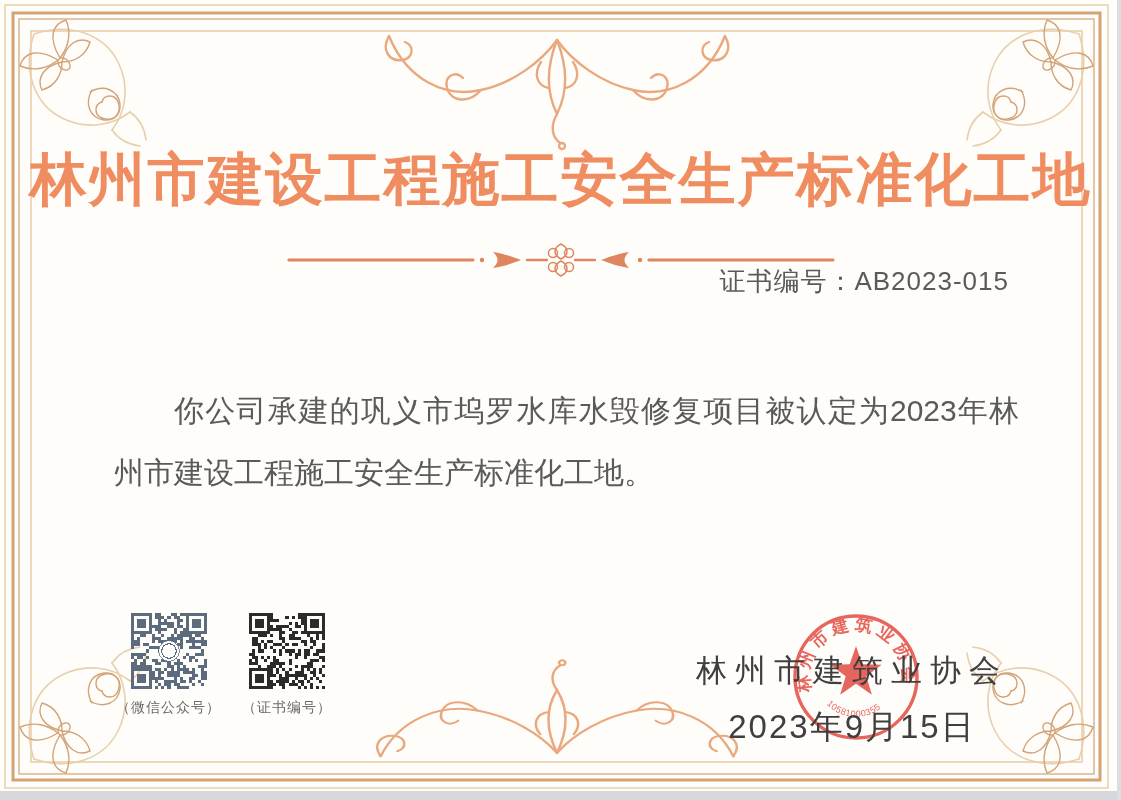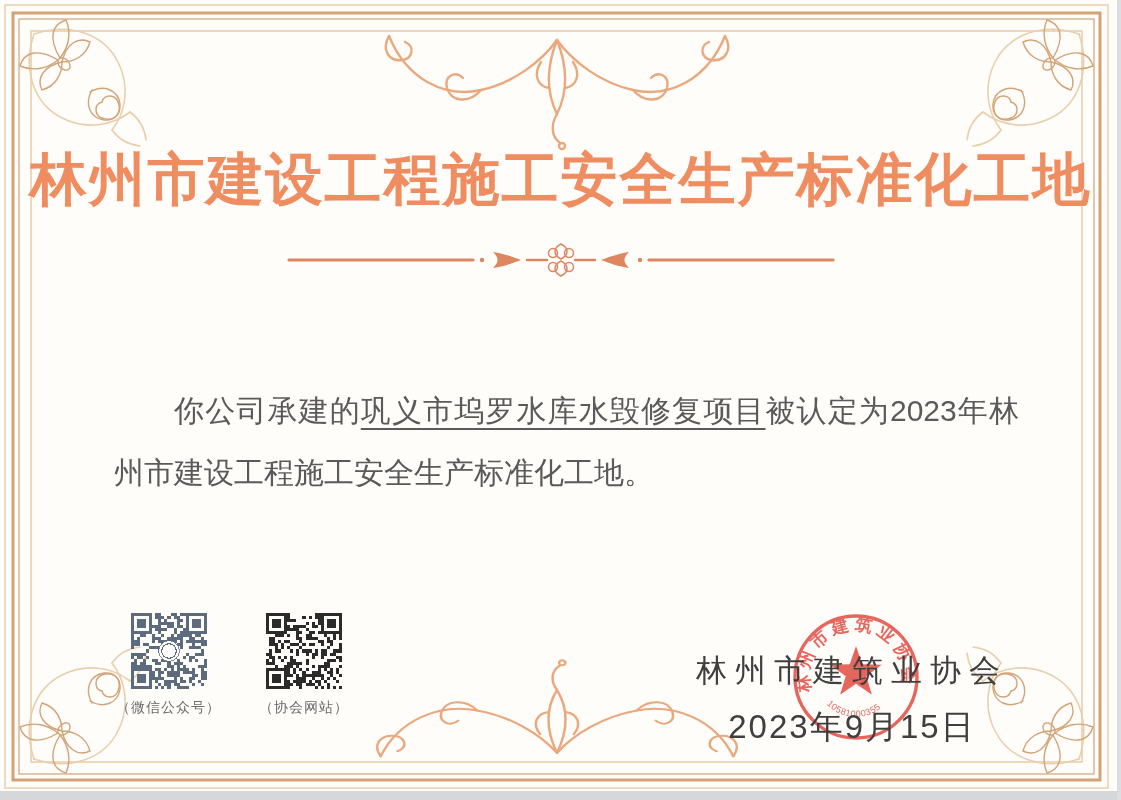--- a/index.html
+++ b/index.html
@@ -25,23 +25,23 @@
   .div-fill{fill:var(--divider);stroke:none;}
   .certno{
     position:absolute;top:264px;right:112px;font-size:26px;color:var(--body-text);
     letter-spacing:1px;z-index:1;
   }
   .recipient{position:absolute;top:326px;left:114px;font-size:29px;color:var(--body-text);z-index:1;}
   .para{
     position:absolute;top:380px;left:114px;width:905px;margin:0;font-size:30px;
     line-height:62px;color:var(--body-text);text-indent:2em;text-align:justify;z-index:1;
   }
-  .underl{text-decoration:underline;text-decoration-thickness:2px;text-underline-offset:7px;}
+  .underl{text-decoration-thickness:2px;text-underline-offset:7px;}
   .closing{position:absolute;top:521px;left:182px;font-size:29px;color:var(--body-text);z-index:1;}
-  .qr-row{position:absolute;left:116px;top:613px;display:flex;gap:38px;z-index:1;}
+  .qr-row{position:absolute;left:116px;top:613px;display:flex;gap:21px;z-index:1;}
   .qr-fig{margin:0;text-align:center;}
   .qr{width:76px;height:76px;margin:0 auto;}
   .qr-caption{font-size:14px;color:#6a6a6a;margin-top:10px;letter-spacing:1px;}
   .signature{position:absolute;left:692px;top:650px;width:320px;text-align:center;z-index:3;}
   .issuer{font-size:31px;color:var(--signature-text);letter-spacing:8px;white-space:nowrap;}
   .date{font-size:33px;color:var(--signature-text);letter-spacing:2px;margin-top:13px;white-space:nowrap;}
   .seal{position:absolute;left:776px;top:597px;width:160px;height:160px;z-index:2;opacity:.78;}
   .seal-ring{fill:none;stroke:var(--seal-red);stroke-width:3.4;}
   .seal-star{fill:var(--seal-red);}
   .seal-text{fill:var(--seal-red);font-size:17px;font-weight:bold;letter-spacing:4px;}
@@ -107,20 +107,23 @@
     <path class="div-stroke" d="M246,22 H266" stroke-width="2.4"></path>
     <path class="div-stroke" d="M294,22 H314" stroke-width="2.4"></path>
     <circle class="div-stroke" cx="272" cy="15" r="4.5" stroke-width="1.5"></circle>
     <circle class="div-stroke" cx="288" cy="15" r="4.5" stroke-width="1.5"></circle>
     <circle class="div-stroke" cx="272" cy="29" r="4.5" stroke-width="1.5"></circle>
     <circle class="div-stroke" cx="288" cy="29" r="4.5" stroke-width="1.5"></circle>
     <path class="div-stroke" d="M280,6 C272,10 272,17 280,21 C288,17 288,10 280,6" stroke-width="1.5"></path>
     <path class="div-stroke" d="M280,38 C272,34 272,27 280,23 C288,27 288,34 280,38" stroke-width="1.5"></path>
   </svg>
 
+  <div class="certno">
+    <span>证书编号：</span><span>AB2023-015</span>
+  </div>
 
 
   <p class="para"><span>你公司承建的</span><span class="underl">巩义市坞罗水库水毁修复项目</span><span>被认定为2023年林州市建设工程施工安全生产标准化工地。</span></p>
 
 
   <div class="qr-row">
     <figure class="qr-fig">
       <div class="qr">
           <svg viewBox="0 0 25 25" width="100%" height="100%" shape-rendering="crispEdges" fill="#5c6b7d">
             <rect x="0" y="0" width="1" height="1"></rect>
@@ -771,21 +774,21 @@
             <rect x="6" y="24" width="1" height="1"></rect>
             <rect x="7" y="24" width="1" height="1"></rect>
             <rect x="11" y="24" width="1" height="1"></rect>
             <rect x="16" y="24" width="1" height="1"></rect>
             <rect x="18" y="24" width="1" height="1"></rect>
             <rect x="20" y="24" width="1" height="1"></rect>
             <rect x="22" y="24" width="1" height="1"></rect>
             <rect x="24" y="24" width="1" height="1"></rect>
           </svg>
         </div>
-      <figcaption class="qr-caption">（协会网站）</figcaption>
+      <figcaption class="qr-caption">（证书编号）</figcaption>
     </figure>
   </div>
 
   <svg class="seal" viewBox="0 0 160 160">
     <defs>
       <path id="arcTop" d="M35.8,96.1 A47,47 0 1 1 124.2,96.1" fill="none"></path>
       <path id="arcBottom" d="M49.4,105.7 A40,40 0 0 0 110.6,105.7" fill="none"></path>
     </defs>
     <circle class="seal-ring" cx="80" cy="80" r="61"></circle>
     <polygon class="seal-star" points="80,49 86.3,67.3 105.7,67.7 90.3,79.3 95.9,97.8 80,86.8 64.1,97.8 69.7,79.3 54.3,67.7 73.7,67.3"></polygon>

